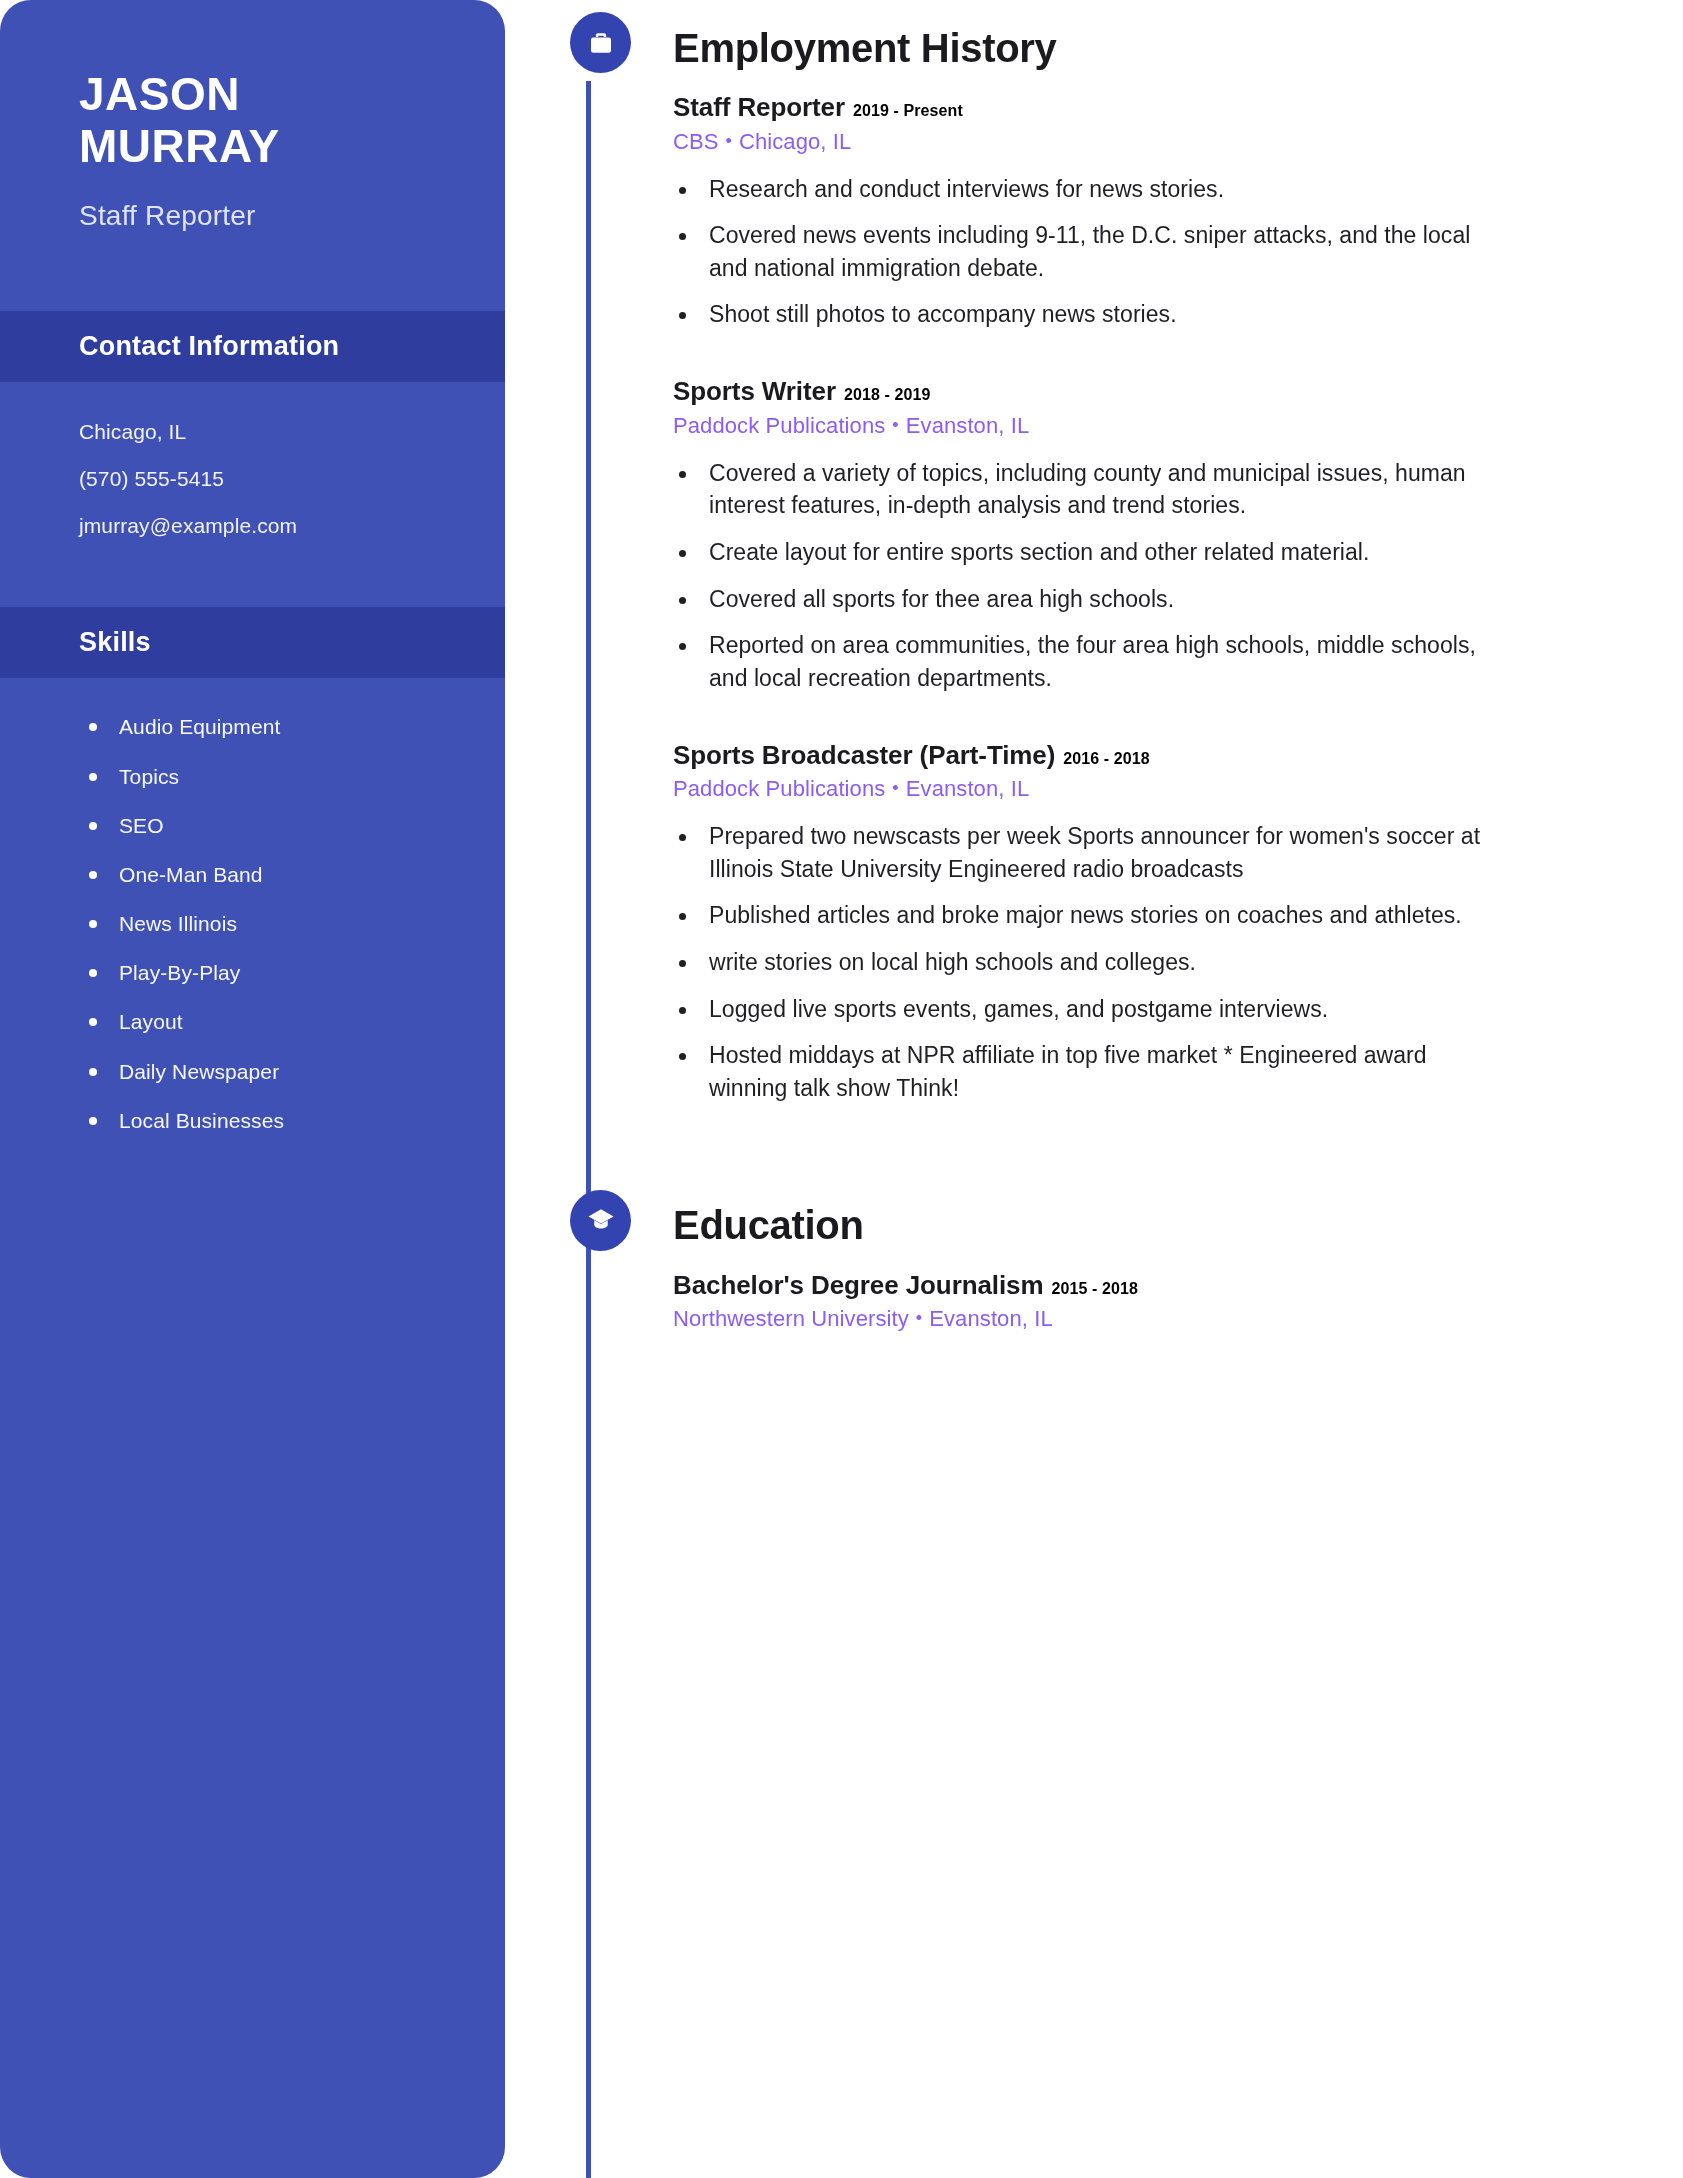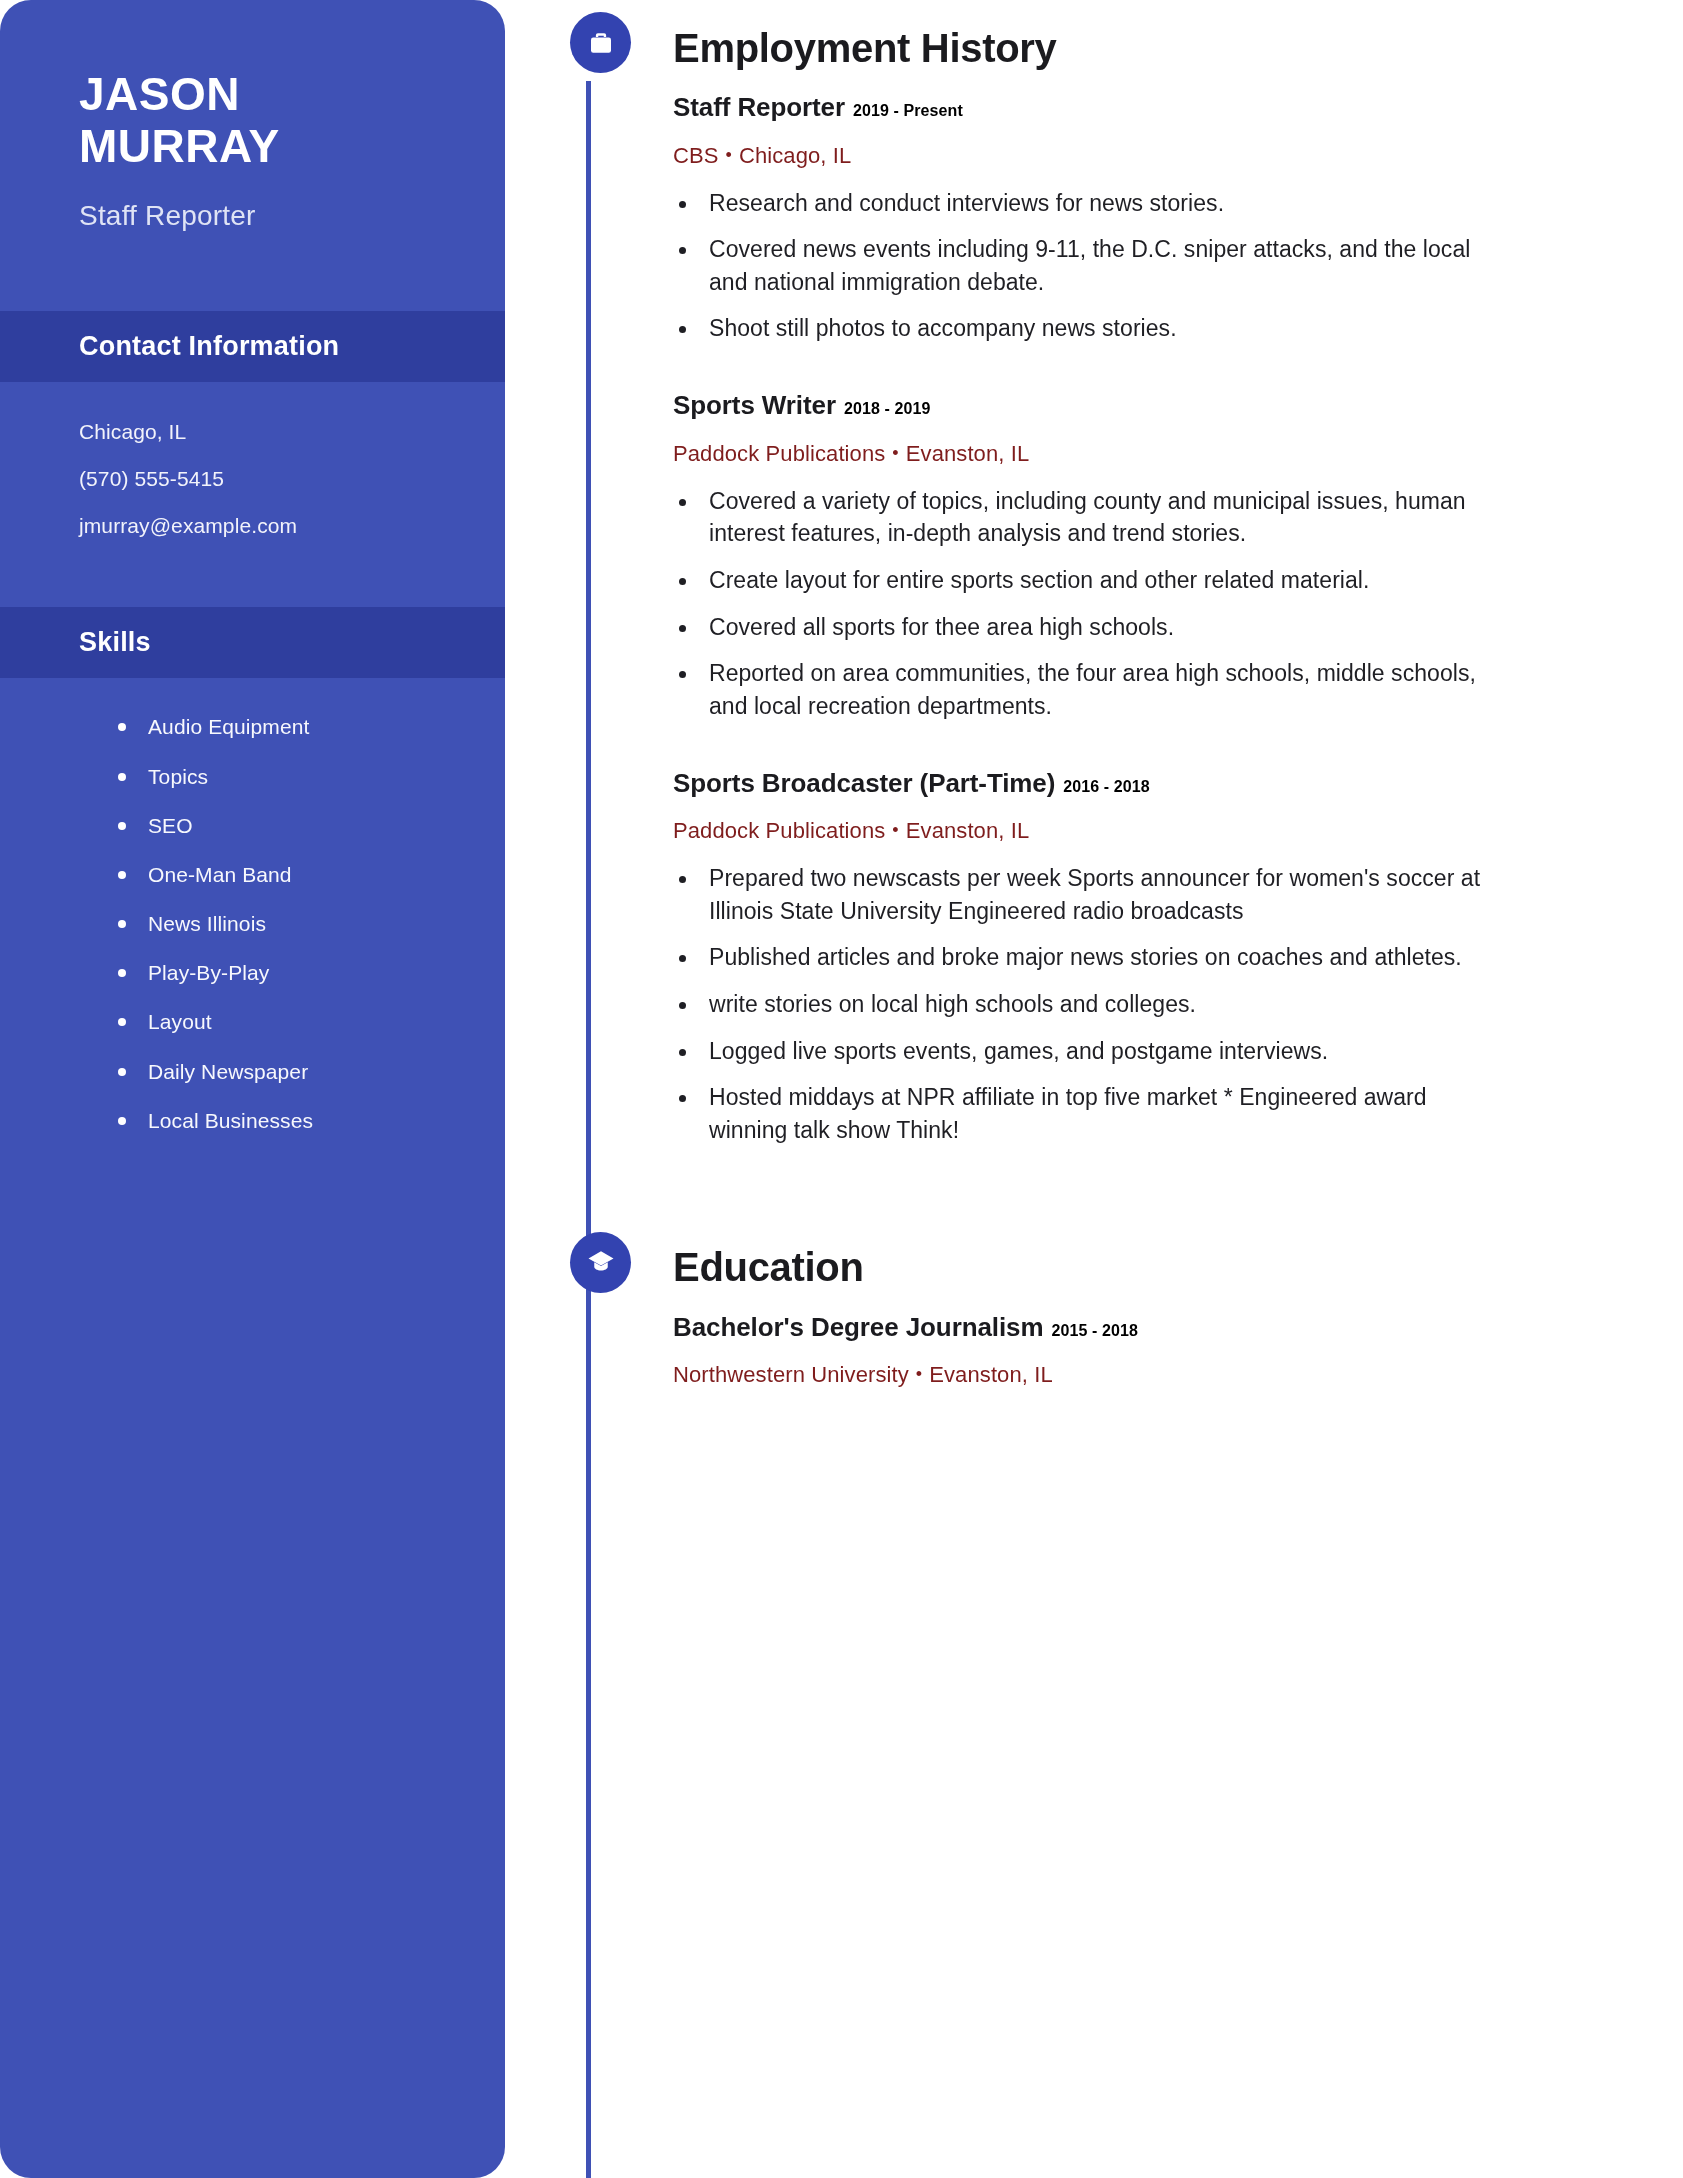--- a/index.html
+++ b/index.html
@@ -50,21 +50,21 @@
   .side-head-contact { margin-top: 79px; }
   .side-head-skills  { margin-top: 28px; }
   .contact-list { padding: 26px 79px 30px 79px; }
   .contact-item {
     font-size: 21px;
     color: #f2f3fb;
     line-height: 1.1;
     padding: 12px 0;
     letter-spacing: 0.1px;
   }
-  .skills-list { padding: 24px 59px 30px 85px; margin-left: 29px; }
+  .skills-list { padding: 24px 59px 30px 85px; }
   .skill-item {
     font-size: 21px;
     color: #f7f8fd;
     line-height: 1.2;
     padding: 12px 0;
     position: relative;
     padding-left: 34px;
     letter-spacing: 0.1px;
   }
   .skill-item::before {
@@ -138,23 +138,23 @@
     letter-spacing: -0.1px;
   }
   .entry-dates {
     font-weight: 700;
     font-size: 16px;
     color: #000000;
     margin-left: 8px;
     letter-spacing: 0.1px;
   }
   .entry-sub {
-    margin-top: 19px;
+    margin-top: 5px;
     font-size: 22px;
-    color: #7f1d1d;
+    color: #8b5cf6;
     letter-spacing: 0.1px;
   }
   .entry-sub .dot { padding: 0 7px; font-size: 18px; vertical-align: 2px; }
 
   .bullets { margin-top: 18px; }
   .bullet {
     position: relative;
     padding-left: 36px;
     font-size: 23px;
     line-height: 1.42;

